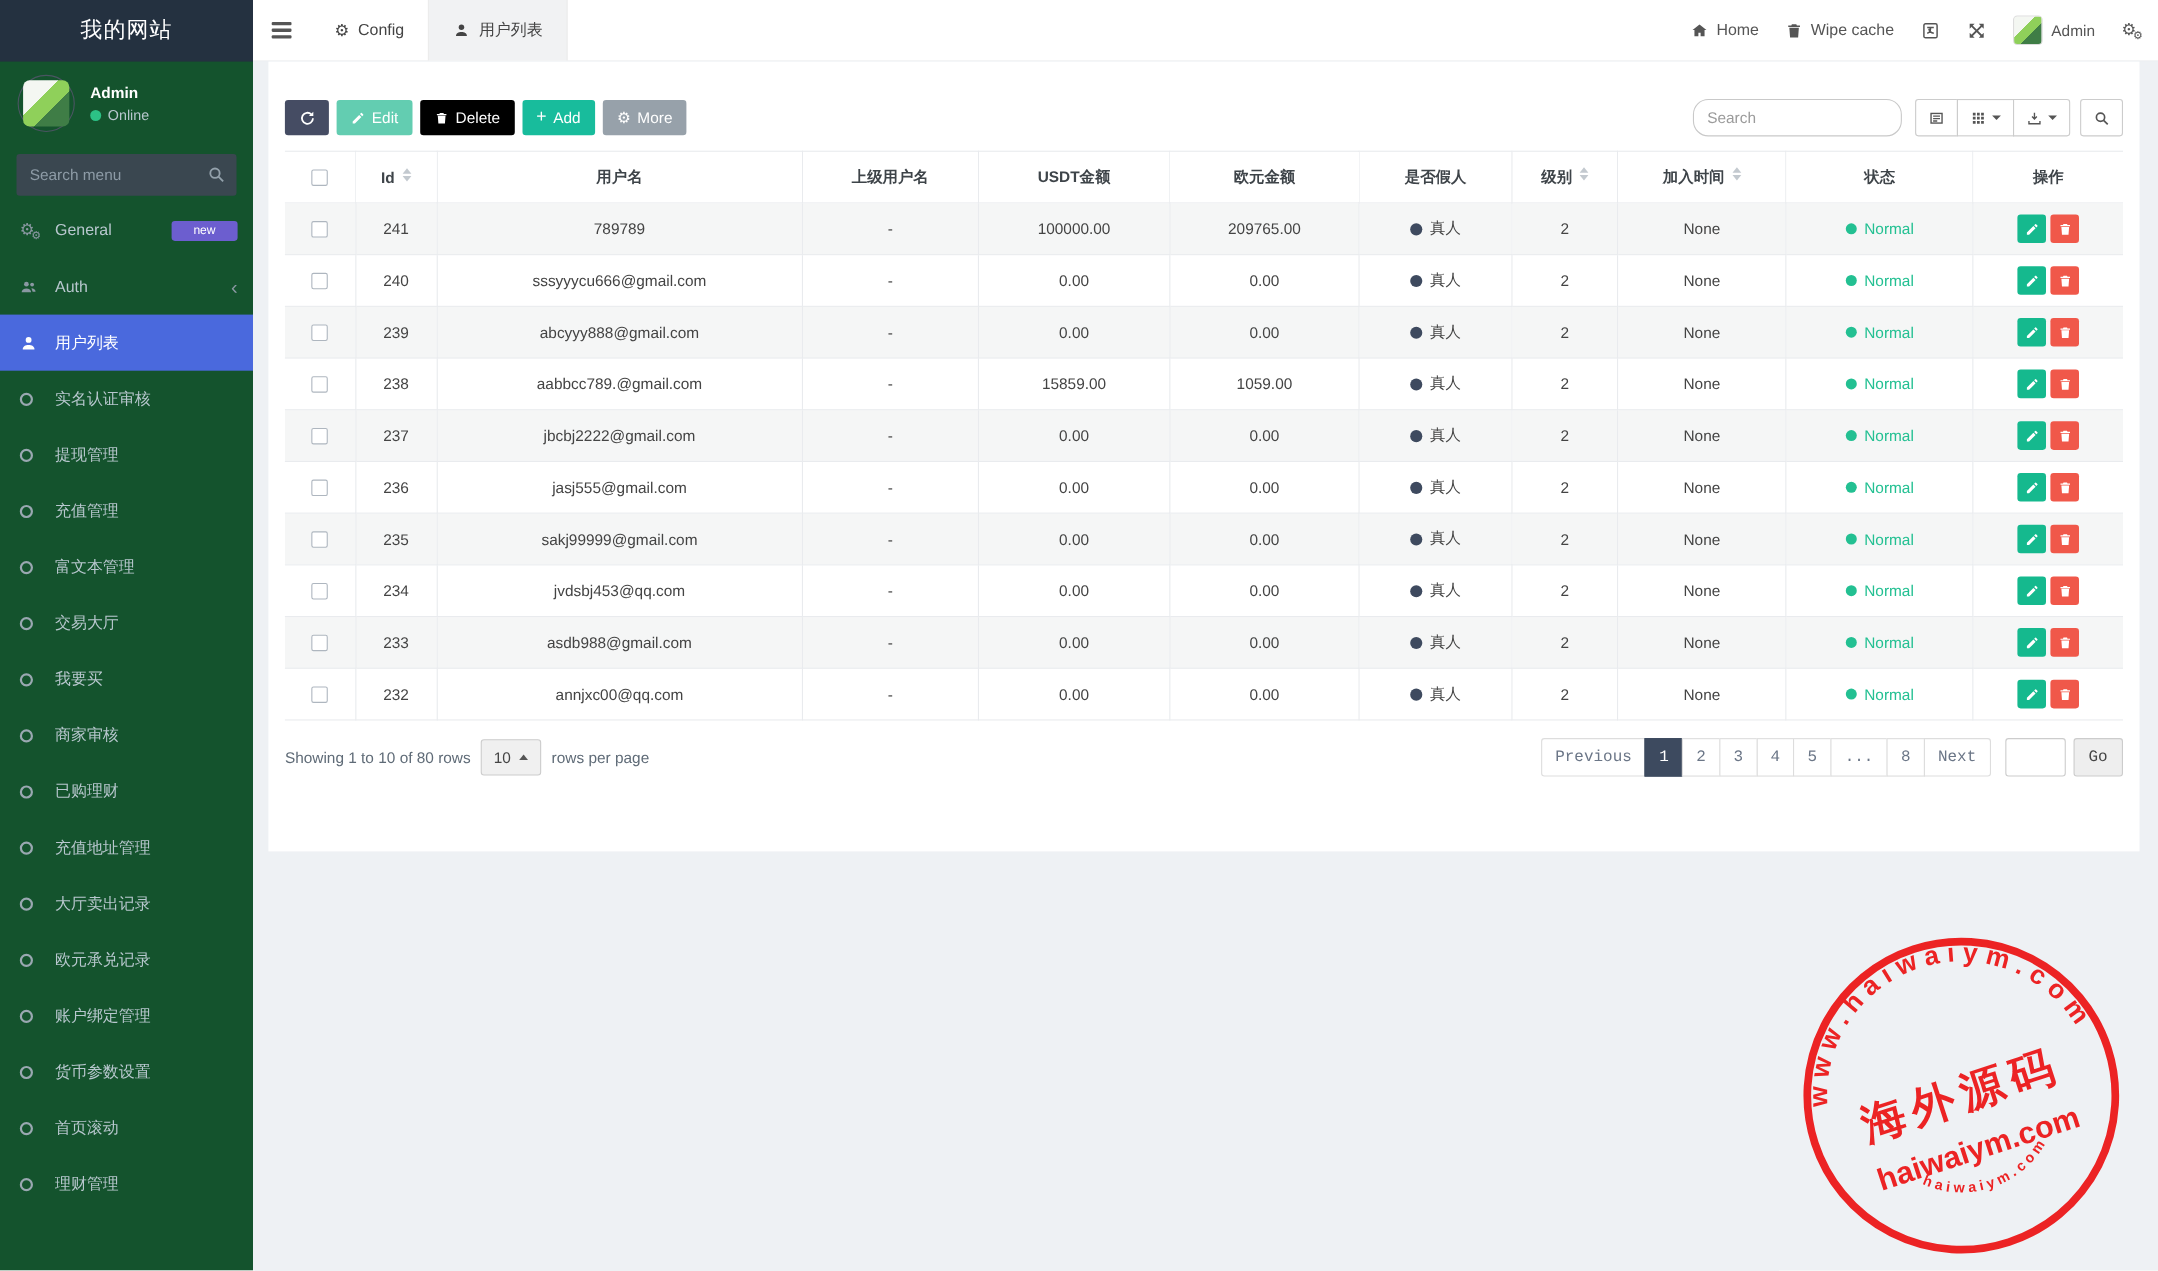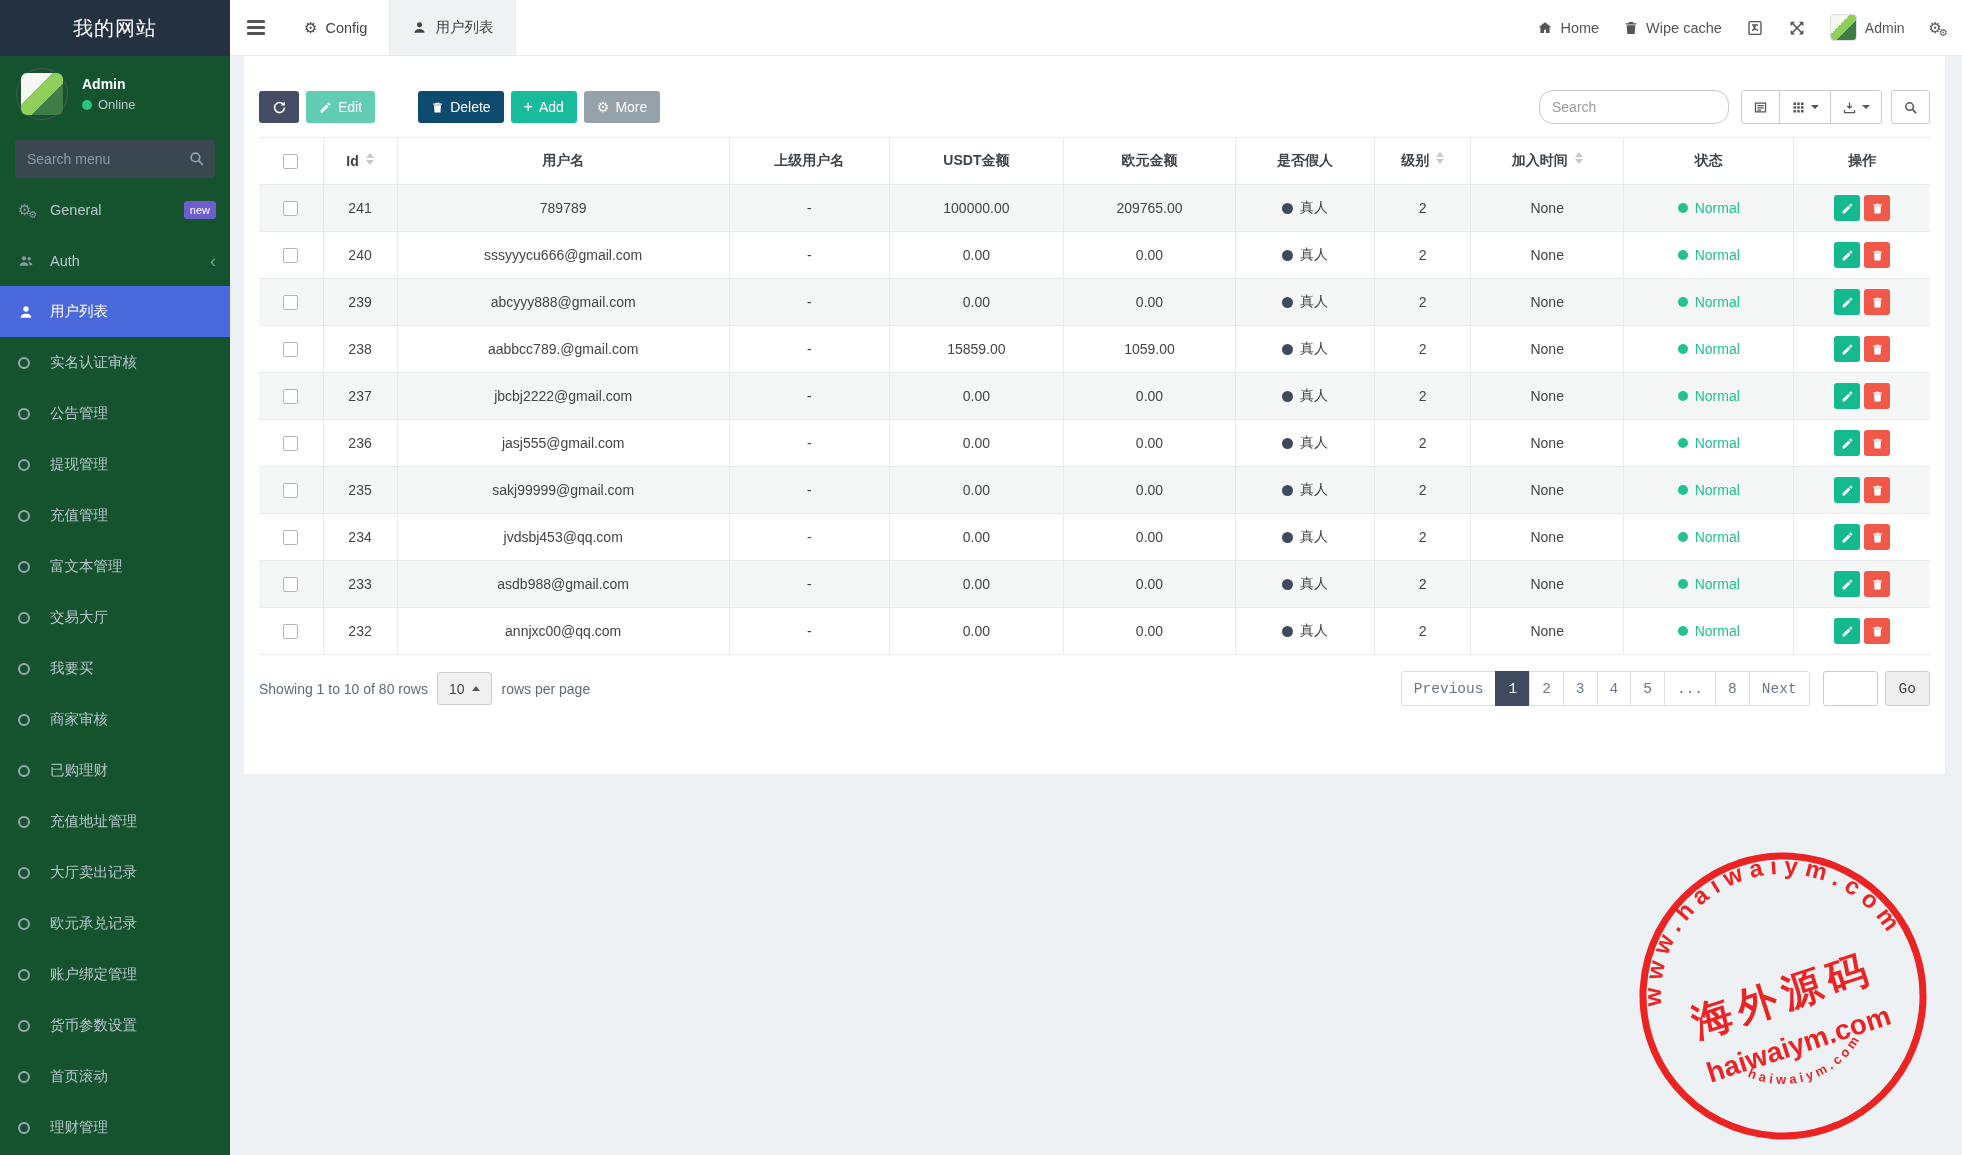--- a/index.html
+++ b/index.html
@@ -26,21 +26,21 @@
   .menu-search input::placeholder { color:#8d9ba6; }
   .menu-search .mag { position:absolute; right:10px; top:10px; width:17px; height:17px; color:#93a1ab; }
   .menu { display:block; }
   .menu-item { display:flex; align-items:center; height:51px; padding:0 14px 0 18px; cursor:pointer; color:#b8c7ce; position:relative; }
   .menu-item .mi-icon { width:24px; display:flex; align-items:center; color:#8a98a2; font-size:14px; }
   .menu-item .mi-icon svg { width:16px; height:16px; }
   .menu-item .ring { width:12px; height:12px; border:2px solid #9aa8b1; border-radius:50%; display:inline-block; }
   .menu-item .mi-label { margin-left:8px; font-size:14.5px; }
   .menu-item.active { background:#4a69dd; color:#fff; }
   .menu-item.active .mi-icon { color:#fff; }
-  .mi-badge { margin-left:auto; background:#6c5ecf; color:#fff; font-size:11px; padding:3px 6px; border-radius:3px; }
+  .mi-badge { margin-left:auto; background:#6c5ecf; color:#fff; font-size:11px; padding:3px 20px; border-radius:3px; }
   .mi-chevron { margin-left:auto; color:#8a98a2; font-size:18px; line-height:1; }
   .gear-double { position:relative; font-size:15px; line-height:1; }
   .gear-double i { position:absolute; font-style:normal; font-size:10px; right:-6px; bottom:-3px; }
 
   
   .main { flex:1; display:flex; flex-direction:column; }
 
   .navbar { height:56px; background:#fff; border-bottom:1px solid #e7eaec; display:flex; align-items:stretch; justify-content:space-between; }
   .nav-left { display:flex; align-items:stretch; }
   .nav-burger { width:52px; display:flex; flex-direction:column; justify-content:center; align-items:center; gap:3.5px; cursor:pointer; }
@@ -62,21 +62,21 @@
   .panel { background:#fff; margin:0 17px 0 14px; padding:15px; height:718px; }
 
   
   .toolbar { display:flex; justify-content:space-between; align-items:center; margin:19px 0 13px; }
   .toolbar-left { display:flex; gap:7px; }
   .btn { border:0; border-radius:3px; height:32px; color:#fff; font-size:14px; font-family:inherit; display:inline-flex; align-items:center; gap:6px; padding:14px 13px; cursor:pointer; }
   .btn svg { width:13px; height:13px; }
   .btn-refresh { background:#454c63; width:40px; justify-content:center; padding:0; }
   .btn-refresh svg { width:15px; height:15px; }
   .btn-edit { background:#63cdb1; }
-  .btn-delete { background:#0c4a6e;margin-left:36px; }
+  .btn-delete { background:#000000; }
   .btn-add { background:#18bc9c; }
   .btn-more { background:#97a1aa; }
   .toolbar-right { display:flex; align-items:center; }
   .tb-search { width:190px; height:34px; border:1px solid #c9c9c9; border-radius:14px; padding:0 12px; font-size:14px; color:#555; font-family:inherit; outline:none; }
   .tb-search::placeholder { color:#9b9b9b; }
   .btn-group { display:flex; margin-left:12px; }
   .wbtn { height:34px; background:#fff; border:1px solid #ccc; color:#555; display:inline-flex; align-items:center; justify-content:center; gap:5px; padding:0 11px; cursor:pointer; }
   .wbtn + .wbtn { margin-left:-1px; }
   .btn-group .wbtn:first-child { border-radius:3px 0 0 3px; }
   .btn-group .wbtn:last-child { border-radius:0 3px 3px 0; }
@@ -177,26 +177,20 @@
               <path d="M4 20.5c0-4 3.6-6 8-6s8 2 8 6z"></path>
             </svg>
           </span>
           <span class="mi-label">用户列表</span>
         </a>
         <a class="menu-item">
           <span class="mi-icon">
             <span class="ring"></span>
           </span>
           <span class="mi-label">实名认证审核</span>
-        </a>
-        <a class="menu-item">
-          <span class="mi-icon">
-            <span class="ring"></span>
-          </span>
-          <span class="mi-label">公告管理</span>
         </a>
         <a class="menu-item">
           <span class="mi-icon">
             <span class="ring"></span>
           </span>
           <span class="mi-label">提现管理</span>
         </a>
         <a class="menu-item">
           <span class="mi-icon">
             <span class="ring"></span>

